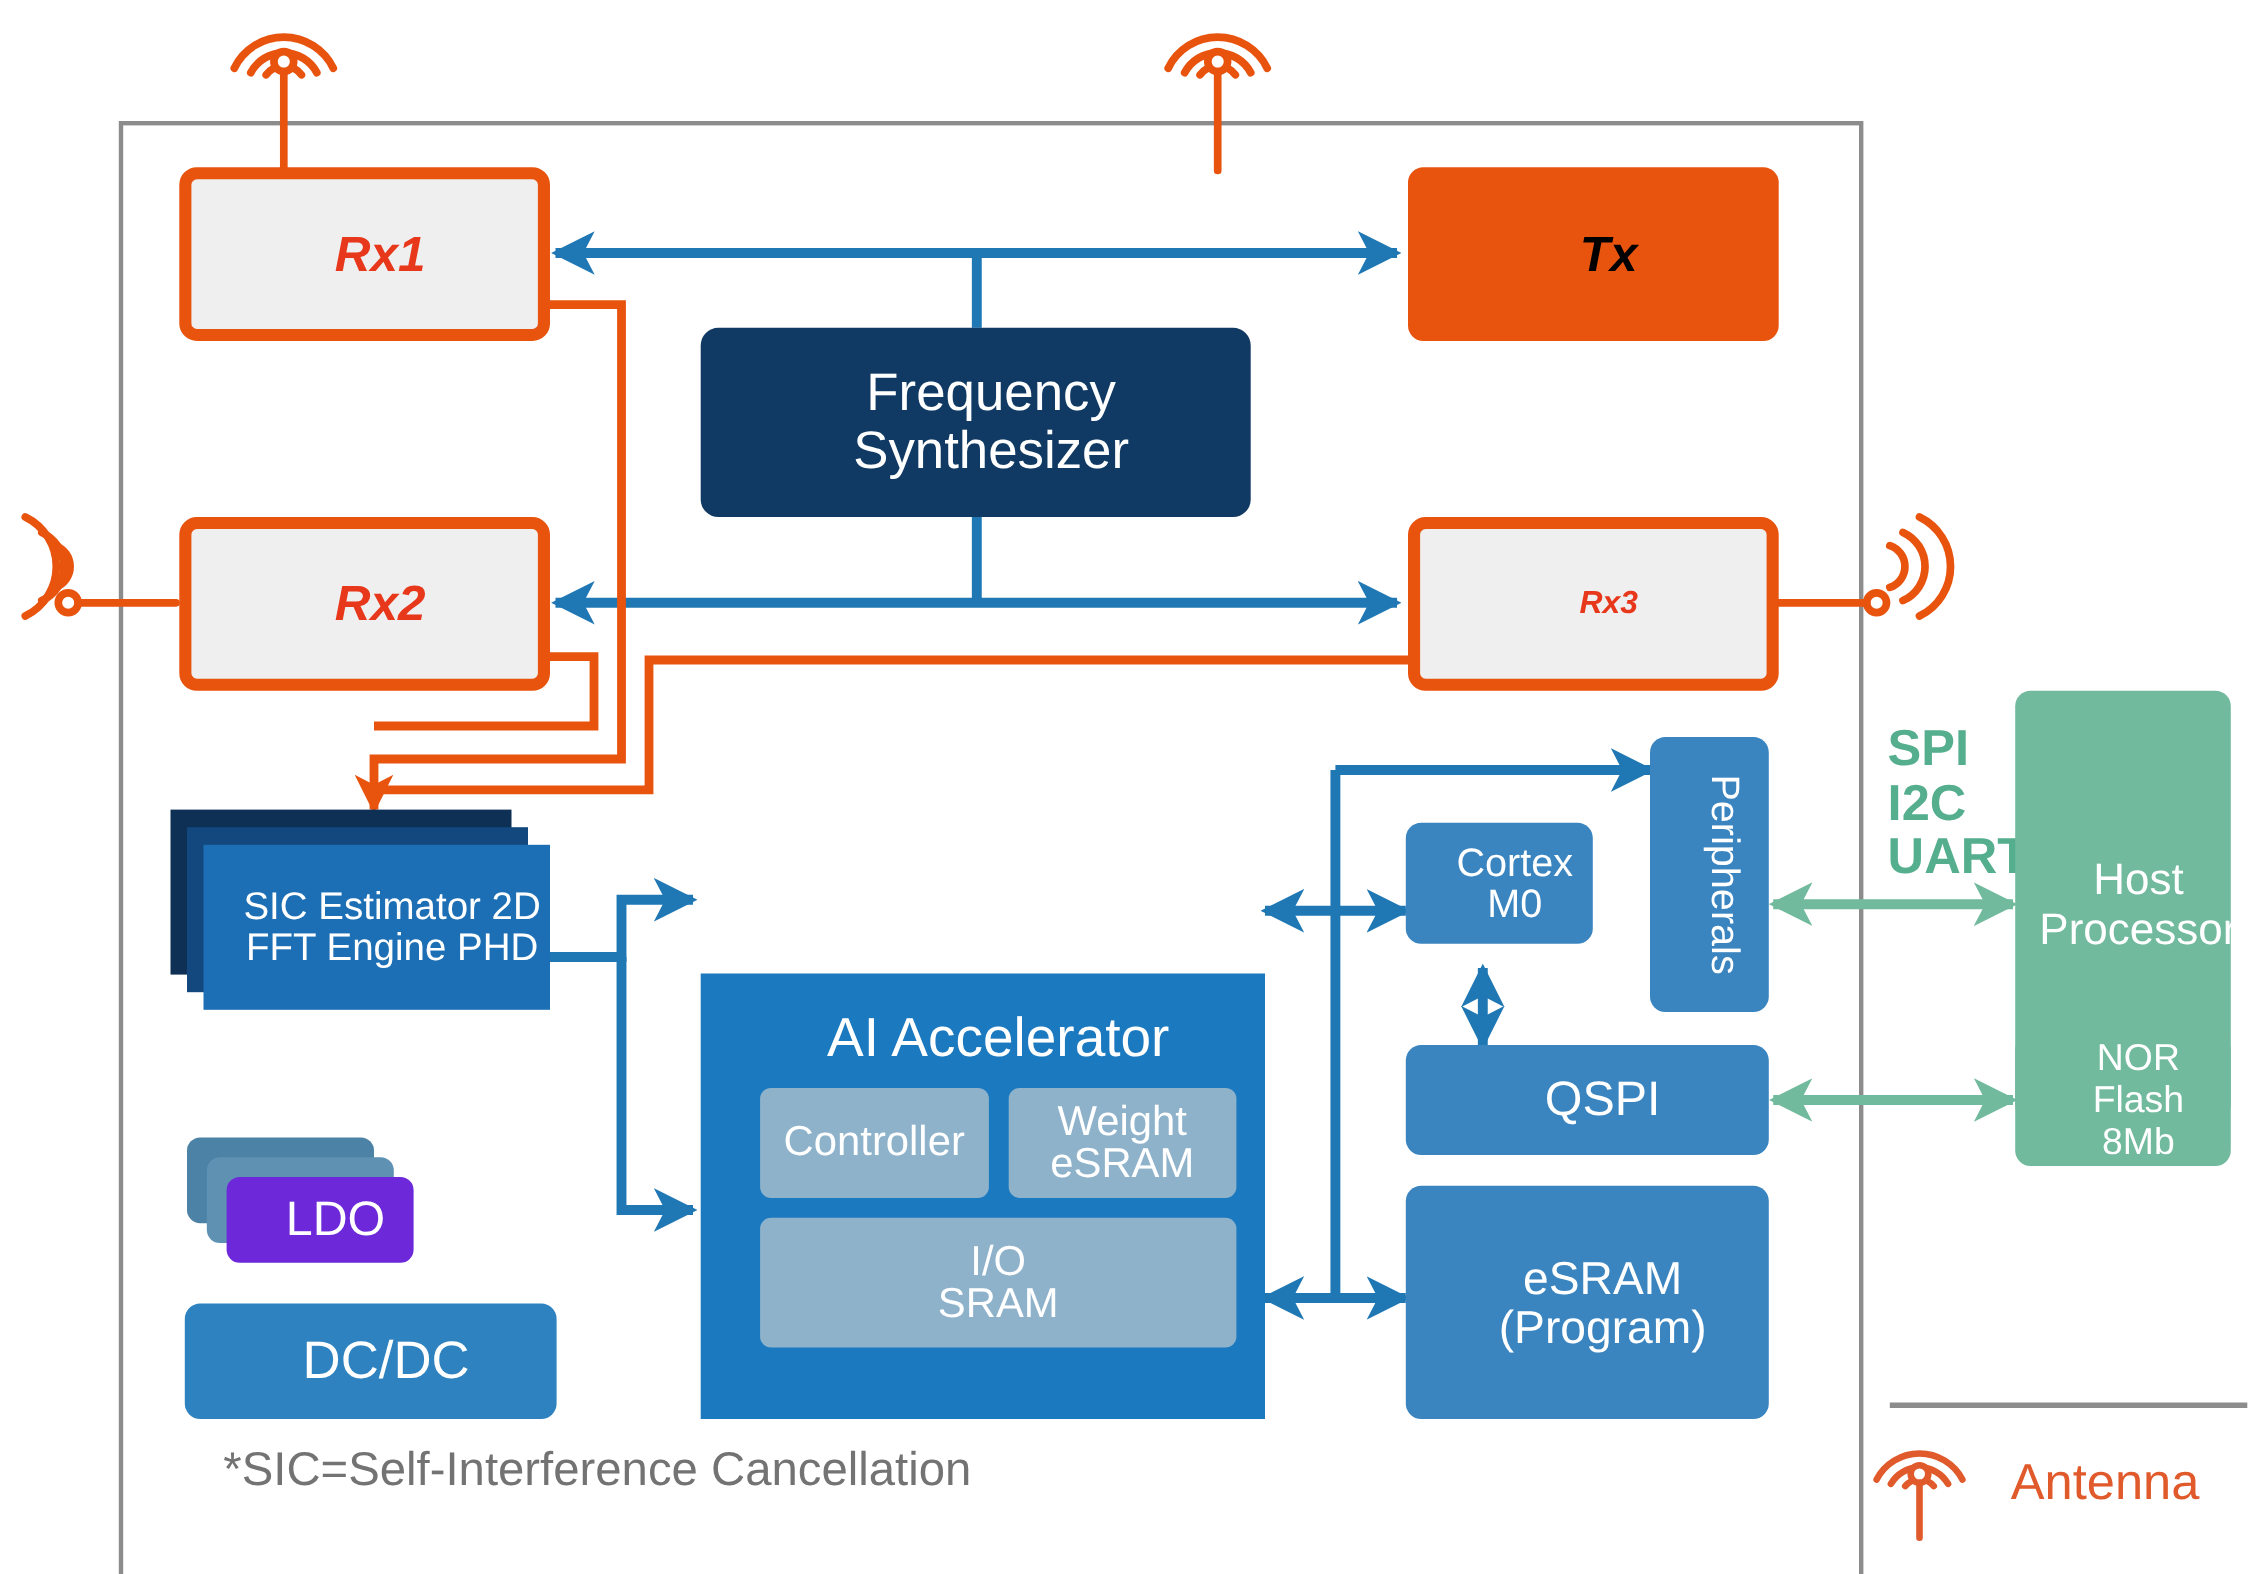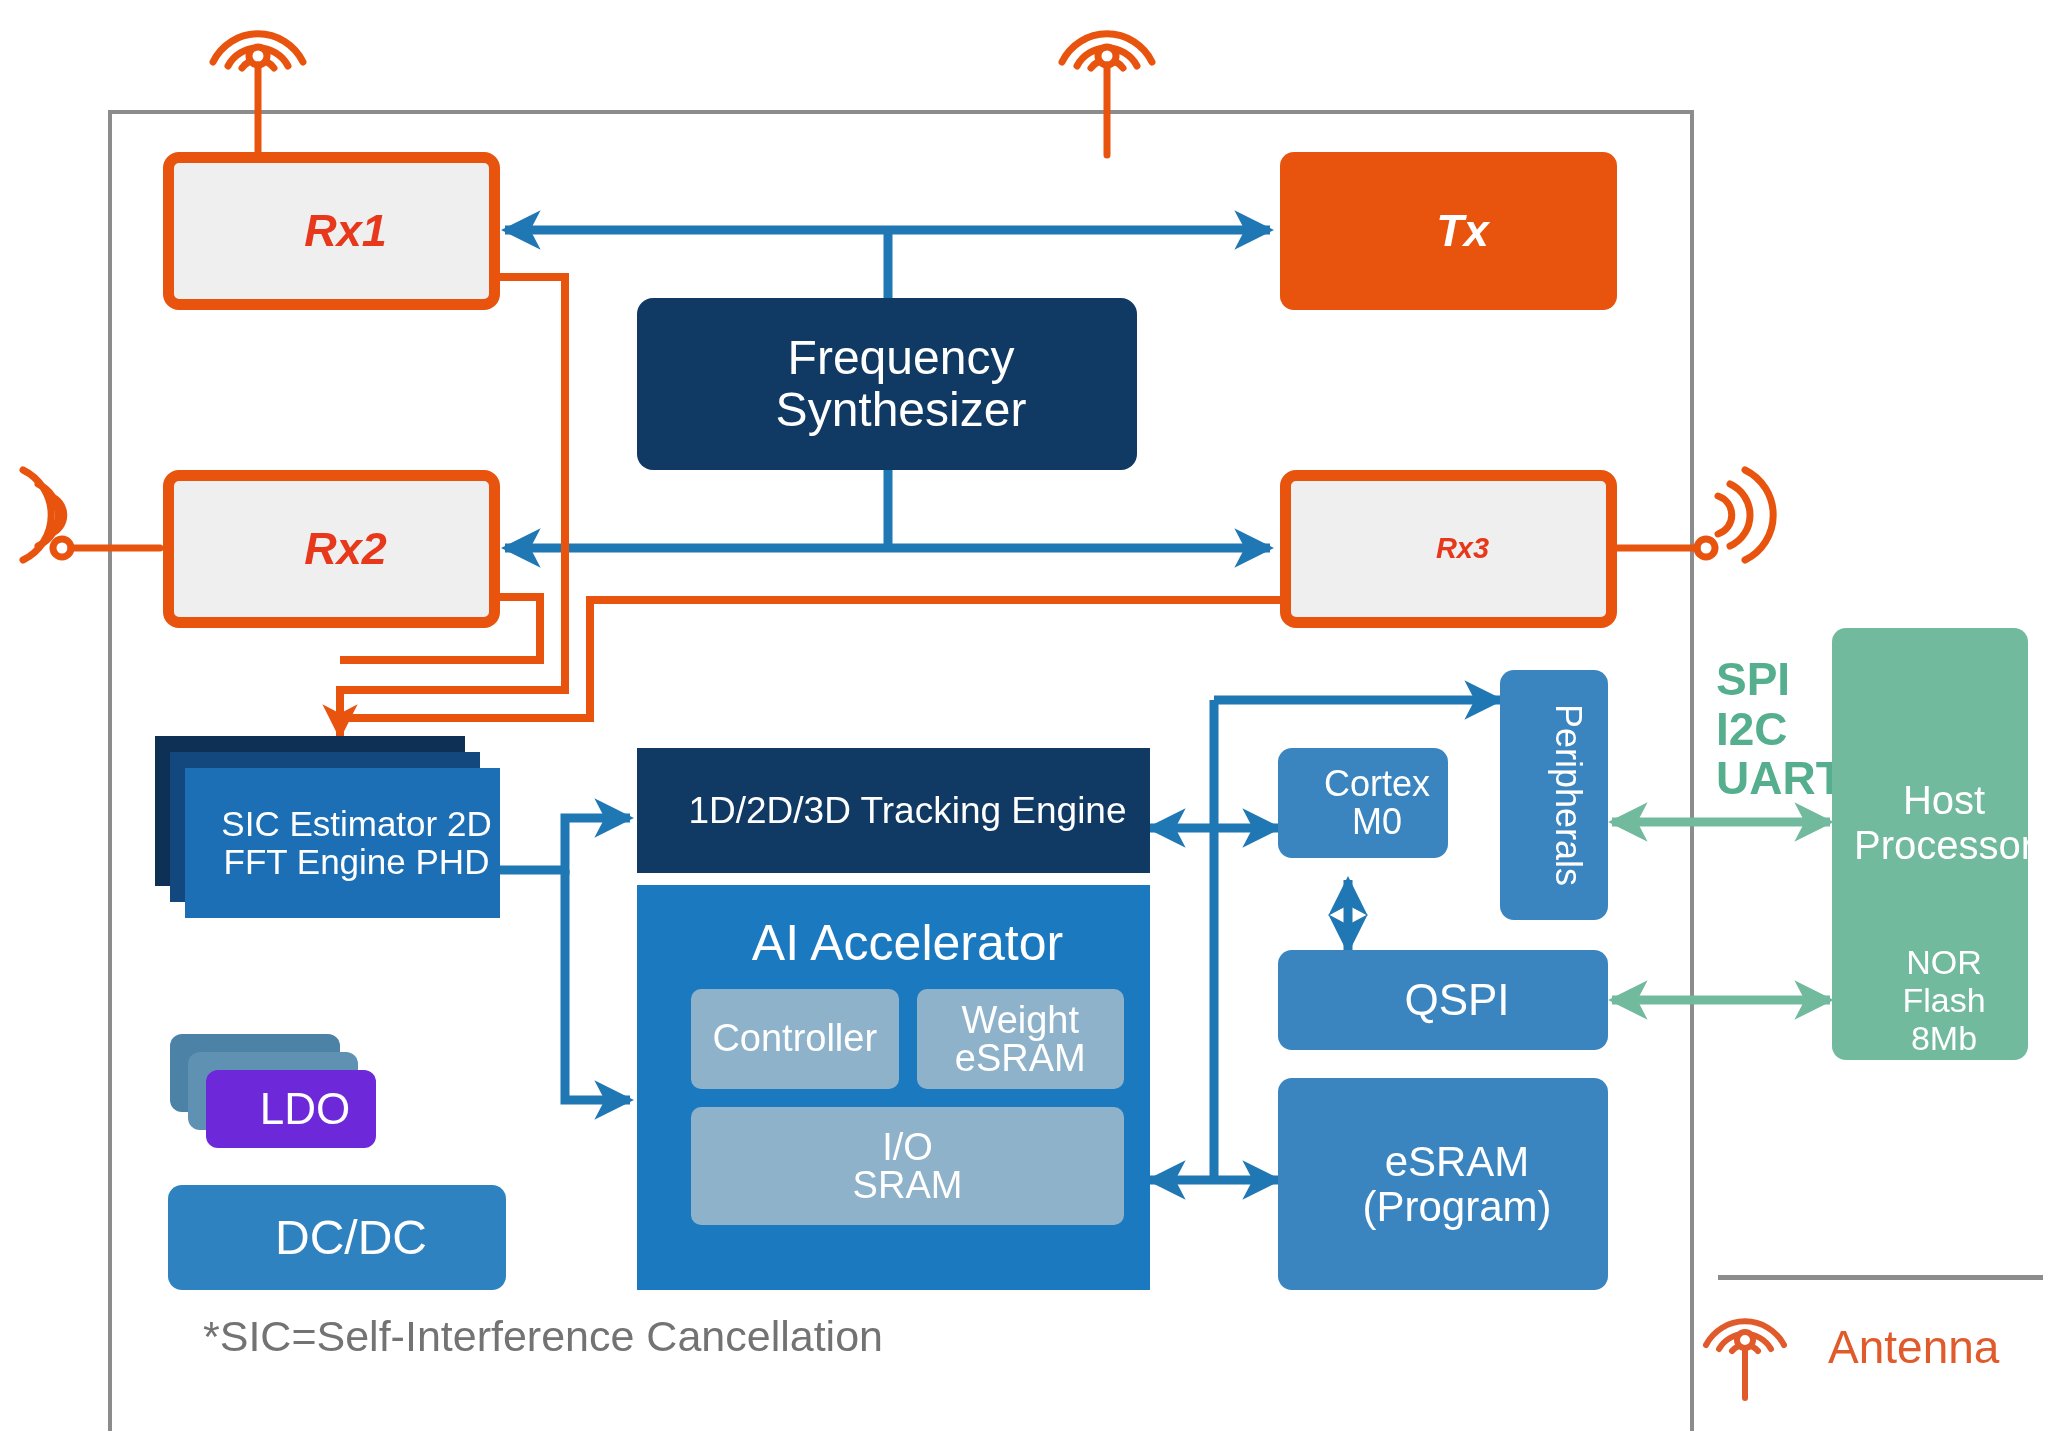--- a/index.html
+++ b/index.html
@@ -9,21 +9,21 @@
   .abs{position:absolute;box-sizing:border-box;padding-left:28px;}
   
   #chip-border{left:108px;top:110px;width:1586px;height:1345px;
       border:4px solid #8c8c8c;background:#fff;}
   
   .blk{display:flex;align-items:center;justify-content:center;text-align:center;
        line-height:1.08;}
   
   .rfbox{border:11px solid #E8530E;border-radius:16px;background:#efefef;
          color:#E8381B;font-style:italic;font-weight:bold;}
-  .txbox{background:#E8530E;border-radius:14px;color:#ffffff;
+  .txbox{background:#E8530E;border-radius:14px;color:#000000;
          font-style:italic;font-weight:bold;}
   .navy{background:#103A63;color:#fff;}
   .navy-r{background:#103A63;color:#fff;border-radius:16px;}
   .blue-r{background:#3A85C0;color:#fff;border-radius:14px;}
   .aiacc{background:#1B79C0;color:#fff;}
   .subblk{background:#8FB2CB;color:#fff;border-radius:10px;}
   .green{background:#72BA9D;color:#fff;border-radius:14px;}
   .greentext{color:#55AE8E;font-weight:bold;}
   svg.ov{position:absolute;left:0;top:0;width:2048px;height:1431px;
          pointer-events:none;}
@@ -171,23 +171,20 @@
   <div class="abs blk" style="left:206px;top:1070px;width:170px;height:78px;background:#6d28d9;
        border-radius:12px;color:#fff;font-size:44px;">
     <span>LDO</span>
   </div>
 
   <div class="abs blk blue-r" style="left:168px;top:1185px;width:338px;height:105px;font-size:48px;
        background:#2E82C0;">
     <span>DC/DC</span>
   </div>
 
-  <div class="abs blk navy" style="left:637px;top:748px;width:513px;height:125px;font-size:37px;">
-    <span>1D/2D/3D Tracking Engine</span>
-  </div>
 
   <div class="abs aiacc" style="left:637px;top:885px;width:513px;height:405px;">
     <div class="blk" style="height:92px;font-size:50px;margin-top:12px;">
       <span>AI Accelerator</span>
     </div>
     <div style="display:flex;gap:18px;padding:0 26px;">
       <div class="blk subblk" style="flex:1 1 0;height:100px;font-size:38px;">
         <span>Controller</span>
       </div>
       <div class="blk subblk" style="flex:1 1 0;height:100px;font-size:38px;flex-direction:column;line-height:1.0;">

